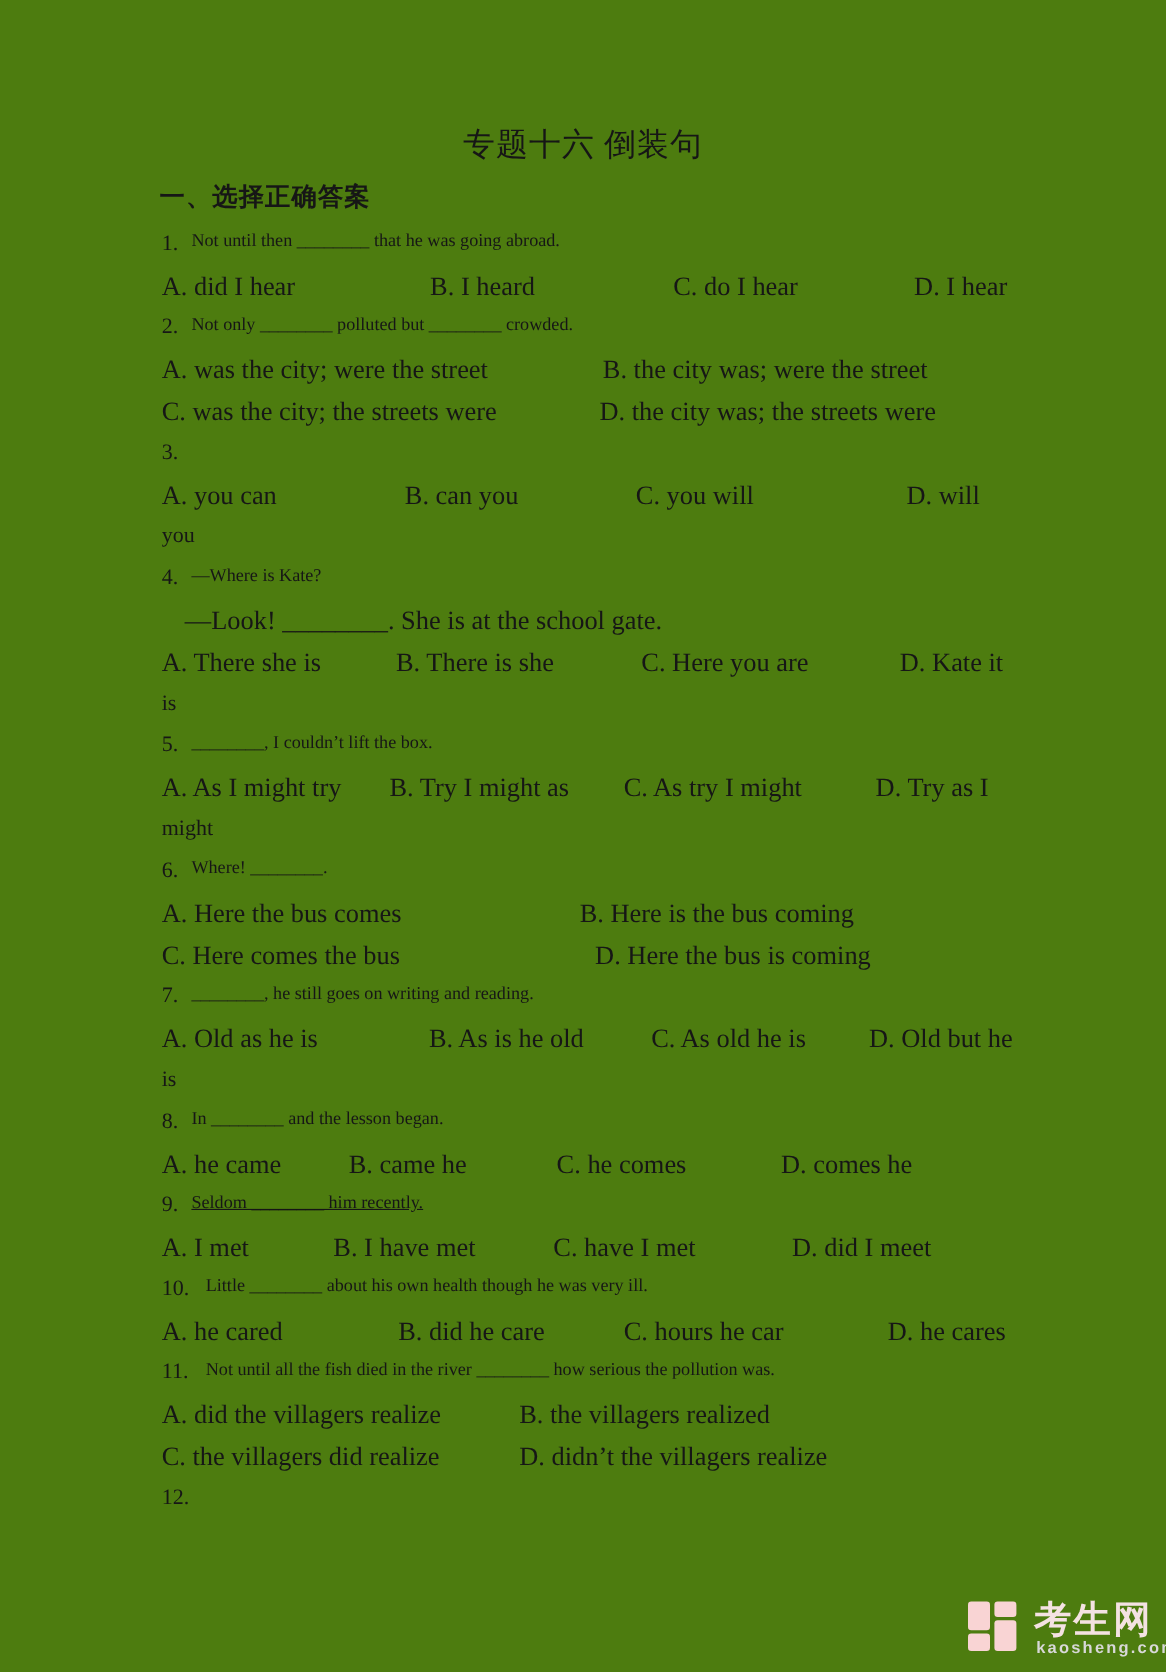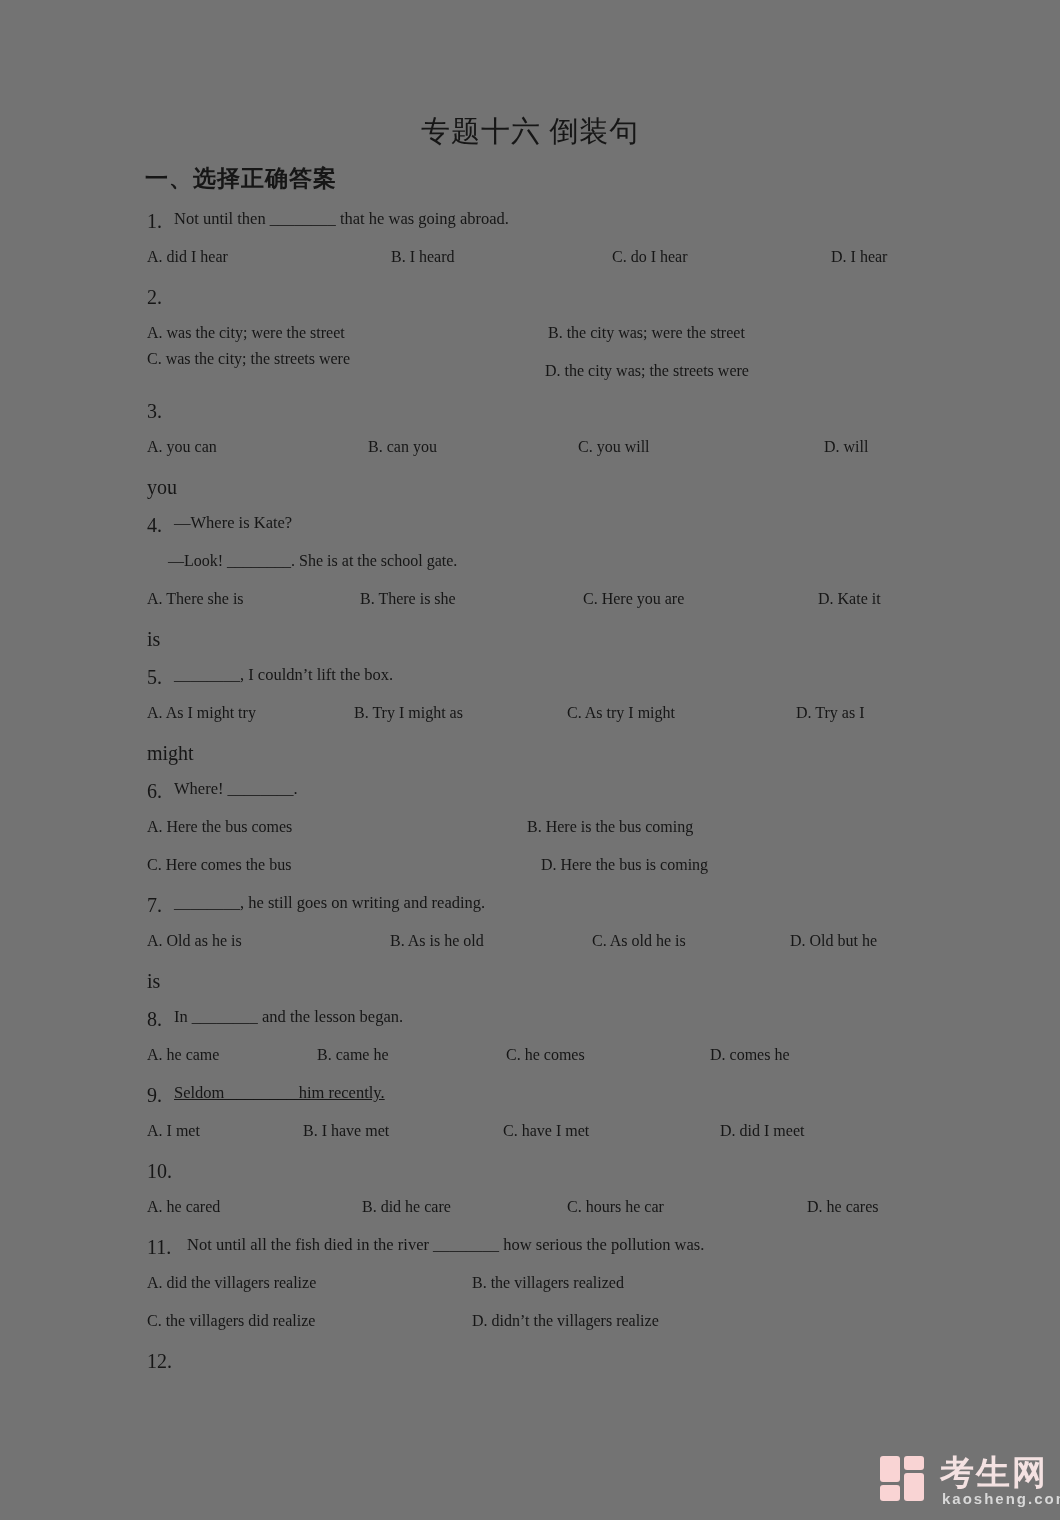--- a/index.html
+++ b/index.html
@@ -1,21 +1,21 @@
 <!DOCTYPE html>
 <html><head>
 <meta charset="utf-8">
 <style>
   * { margin: 0; padding: 0; box-sizing: border-box; }
   html, body { background: #ffffff; }
   .page {
     position: relative;
     width: 1060px;
     height: 1520px;
-    background: #737373;
+    background: #4d7c0f;
     overflow: hidden;
     font-family: "Liberation Serif", "DejaVu Serif", serif;
     color: #161616;
   }
   .title {
     position: absolute;
     top: 112px;
     left: 0;
     width: 100%;
     text-align: center;
@@ -32,21 +32,21 @@
     letter-spacing: 1px;
   }
   .questions-area { position: absolute; inset: 0; }
   .cell {
     position: absolute;
     white-space: pre;
     line-height: 1.15;
     color: #161616;
   }
   .num  { font-size: 20px; }
-  .opt  { font-size: 16px; }
+  .opt  { font-size: 24px; }
   .cont { font-size: 20px; }
   .stem { font-size: 16.5px; }
   
   .watermark {
     position: absolute;
     left: 878px;
     top: 1452px;
     width: 180px;
     height: 62px;
   }
@@ -89,23 +89,24 @@
   <div class="section-heading">一、选择正确答案</div>
 
   <div class="questions-area">
       <span class="cell num" style="left: 147px; top: 210px;">1.</span>
       <span class="cell stem" style="left: 174px; top: 210px;">Not until then ________ that he was going abroad.</span>
       <span class="cell opt" style="left: 147px; top: 248px;">A. did I hear</span>
       <span class="cell opt" style="left: 391px; top: 248px;">B. I heard</span>
       <span class="cell opt" style="left: 612px; top: 248px;">C. do I hear</span>
       <span class="cell opt" style="left: 831px; top: 248px;">D. I hear</span>
       <span class="cell num" style="left: 147px; top: 286px;">2.</span>
+      <span class="cell stem" style="left: 174px; top: 286px;">Not only ________ polluted but ________ crowded.</span>
       <span class="cell opt" style="left: 147px; top: 324px;">A. was the city; were the street</span>
       <span class="cell opt" style="left: 548px; top: 324px;">B. the city was; were the street</span>
-      <span class="cell opt" style="left: 147px; top: 350px;">C. was the city; the streets were</span>
+      <span class="cell opt" style="left: 147px; top: 362px;">C. was the city; the streets were</span>
       <span class="cell opt" style="left: 545px; top: 362px;">D. the city was; the streets were</span>
       <span class="cell num" style="left: 147px; top: 400px;">3.</span>
       <span class="cell opt" style="left: 147px; top: 438px;">A. you can</span>
       <span class="cell opt" style="left: 368px; top: 438px;">B. can you</span>
       <span class="cell opt" style="left: 578px; top: 438px;">C. you will</span>
       <span class="cell opt" style="left: 824px; top: 438px;">D. will</span>
       <span class="cell cont" style="left: 147px; top: 476px;">you</span>
       <span class="cell num" style="left: 147px; top: 514px;">4.</span>
       <span class="cell stem" style="left: 174px; top: 514px;">—Where is Kate?</span>
       <span class="cell opt" style="left: 168px; top: 552px;">—Look! ________. She is at the school gate.</span>
@@ -140,20 +141,21 @@
       <span class="cell opt" style="left: 317px; top: 1046px;">B. came he</span>
       <span class="cell opt" style="left: 506px; top: 1046px;">C. he comes</span>
       <span class="cell opt" style="left: 710px; top: 1046px;">D. comes he</span>
       <span class="cell num" style="left: 147px; top: 1084px;">9.</span>
       <span class="cell stem" style="left: 174px; top: 1084px; text-decoration: underline;">Seldom ________ him recently.</span>
       <span class="cell opt" style="left: 147px; top: 1122px;">A. I met</span>
       <span class="cell opt" style="left: 303px; top: 1122px;">B. I have met</span>
       <span class="cell opt" style="left: 503px; top: 1122px;">C. have I met</span>
       <span class="cell opt" style="left: 720px; top: 1122px;">D. did I meet</span>
       <span class="cell num" style="left: 147px; top: 1160px;">10.</span>
+      <span class="cell stem" style="left: 187px; top: 1160px;">Little ________ about his own health though he was very ill.</span>
       <span class="cell opt" style="left: 147px; top: 1198px;">A. he cared</span>
       <span class="cell opt" style="left: 362px; top: 1198px;">B. did he care</span>
       <span class="cell opt" style="left: 567px; top: 1198px;">C. hours he car</span>
       <span class="cell opt" style="left: 807px; top: 1198px;">D. he cares</span>
       <span class="cell num" style="left: 147px; top: 1236px;">11.</span>
       <span class="cell stem" style="left: 187px; top: 1236px;">Not until all the fish died in the river ________ how serious the pollution was.</span>
       <span class="cell opt" style="left: 147px; top: 1274px;">A. did the villagers realize</span>
       <span class="cell opt" style="left: 472px; top: 1274px;">B. the villagers realized</span>
       <span class="cell opt" style="left: 147px; top: 1312px;">C. the villagers did realize</span>
       <span class="cell opt" style="left: 472px; top: 1312px;">D. didn’t the villagers realize</span>

